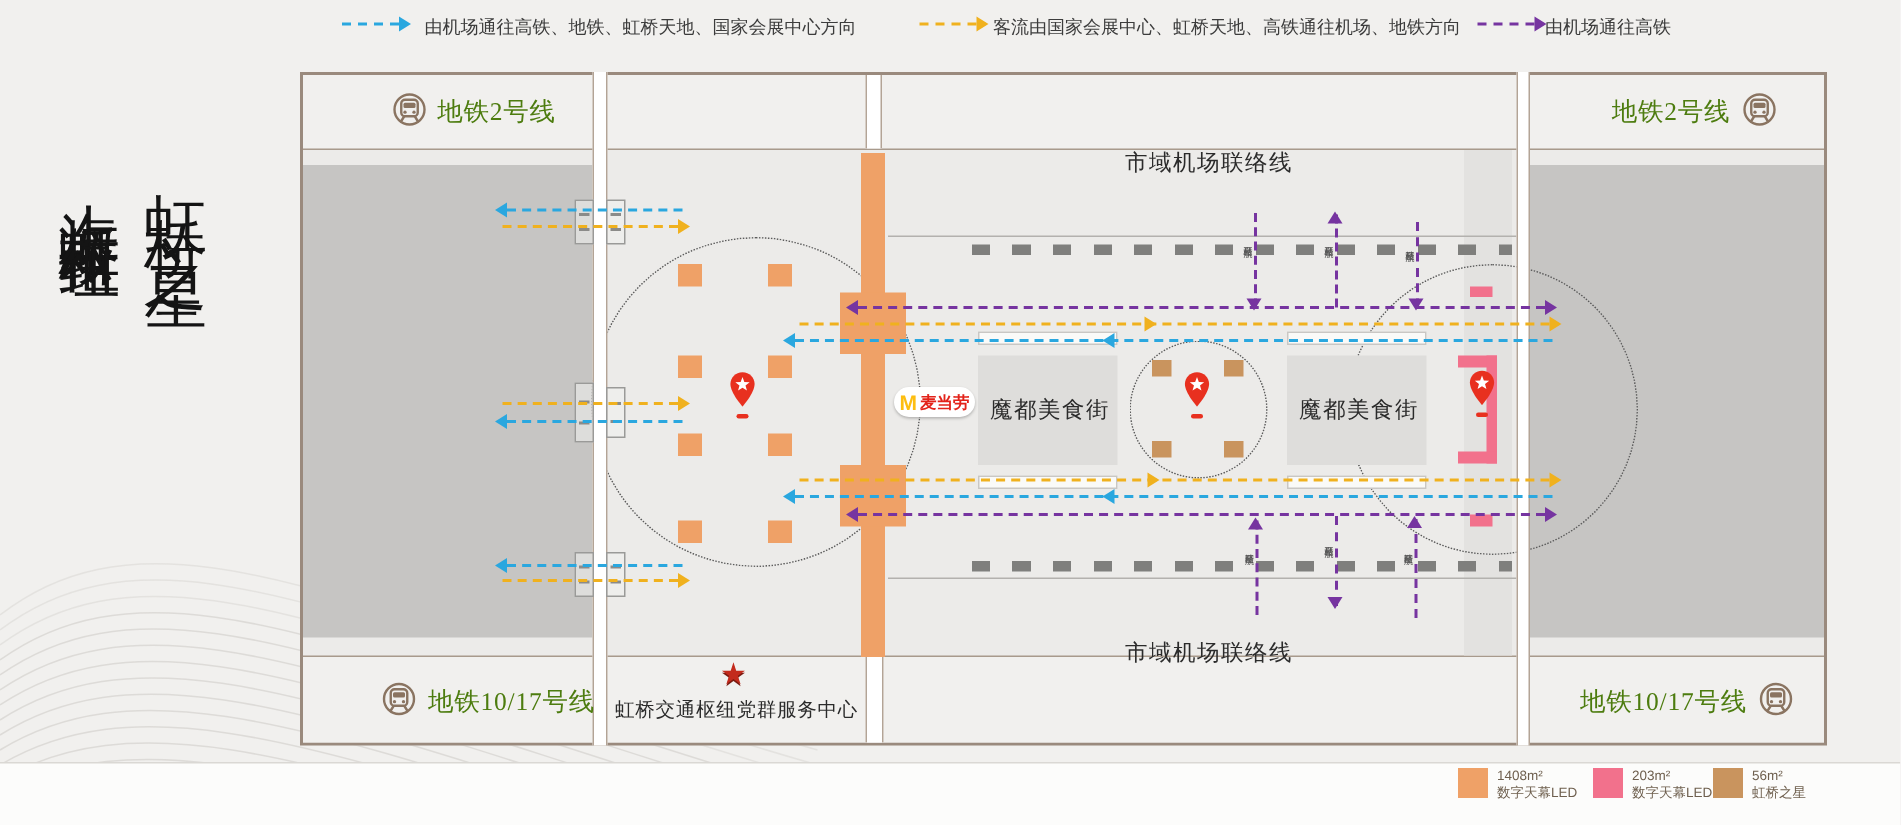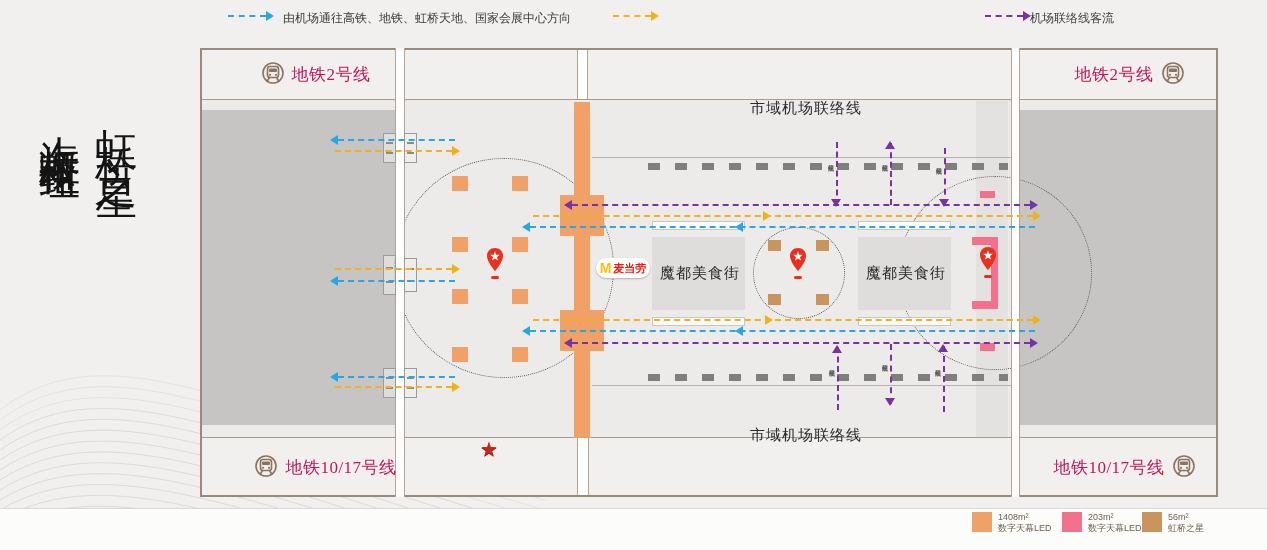--- a/index.html
+++ b/index.html
@@ -24,21 +24,21 @@
   .dcirc{position:absolute;border:1.5px dotted #5c5c5c;border-radius:50%;box-sizing:border-box;}
   .sq{position:absolute;}
   .gate{position:absolute;width:13px;border:1px solid #9a9a98;box-sizing:border-box;
         background:rgba(241,240,238,.55);display:flex;flex-direction:column;justify-content:space-evenly;align-items:center;}
   .gdash{width:7px;height:2px;background:#8b8b89;}
   .dash-h{position:absolute;height:0;border-top:2px dashed;}
   .dash-v{position:absolute;width:0;border-left:2px dashed;}
   .tri{position:absolute;width:0;height:0;}
   .flowtag{position:absolute;font-size:6px;color:#555;writing-mode:vertical-rl;text-orientation:upright;line-height:7px;}
   .cellrow{position:absolute;display:flex;align-items:center;justify-content:center;gap:6px;}
-  .metrotext{font-size:17px;color:#be185d;letter-spacing:0.5px;}
+  .metrotext{font-size:17px;color:#4d7c0f;letter-spacing:0.5px;}
   .pill{position:absolute;background:#ffffff;border-radius:10px;box-shadow:0 1px 2px rgba(0,0,0,.25);
         display:flex;align-items:center;justify-content:center;gap:2px;}
   .legendlabel{font-size:12px;color:#3c3c3c;}
   .lgd-item{position:absolute;display:flex;gap:6px;}
   .lgd-sq{width:20px;height:20px;flex:0 0 auto;}
   .lgd-txt{font-size:9px;line-height:11px;color:#6e5f4e;font-family:"Liberation Sans",sans-serif;}
   .star{color:#c32a1c;text-shadow:0 1px 0 #7a1a10;}
 </style>
 </head>
 <body>
@@ -59,21 +59,22 @@
       <path d="M0 160 C 110 95, 250 165, 545 250" fill="none" stroke="#d9d7d3" stroke-width="1" opacity="0.85"></path>
       <path d="M0 170 C 110 107, 250 175, 545 260" fill="none" stroke="#d9d7d3" stroke-width="1" opacity="0.85"></path>
       <path d="M0 180 C 110 119, 250 185, 545 270" fill="none" stroke="#d9d7d3" stroke-width="1" opacity="0.85"></path>
       <path d="M0 190 C 110 131, 250 195, 545 280" fill="none" stroke="#d9d7d3" stroke-width="1" opacity="0.85"></path>
     </svg>
 
   <div class="abs vtext" style="left:88px;top:96px;font-size:42px;letter-spacing:17px;color:#141414;">虹桥之星</div>
   <div class="abs vtext" style="left:33px;top:103px;font-size:41px;letter-spacing:5px;color:#141414;">上海虹桥枢纽</div>
 
   <div class="abs sans legendlabel" style="left:283px;top:10px;">由机场通往高铁、地铁、虹桥天地、国家会展中心方向</div>
-  <div class="abs sans legendlabel" style="left:1030px;top:10px;">机场联络线客流</div>
+  <div class="abs sans legendlabel" style="left:662px;top:10px;">客流由国家会展中心、虹桥天地、高铁通往机场、地铁方向</div>
+  <div class="abs sans legendlabel" style="left:1030px;top:10px;">由机场通往高铁</div>
 
   <div class="frame"></div>
   <div class="bandbg" style="left:202px;top:50px;width:1014px;height:49px;"></div>
   <div class="bandbg" style="left:202px;top:438px;width:1014px;height:57px;"></div>
   <div class="hline-brown" style="left:202px;top:99px;width:1014px;"></div>
   <div class="hline-brown" style="left:202px;top:437px;width:1014px;"></div>
 
   <div class="grayblock" style="left:202px;top:110px;width:193px;height:315px;"></div>
   <div class="grayblock" style="left:1020px;top:110px;width:196px;height:315px;"></div>
 
@@ -161,20 +162,21 @@
     <circle cx="13" cy="12" r="10"></circle>
     <rect x="7.5" y="5.5" width="11" height="11" rx="2.5"></rect>
     <path d="M9.5 16.5 L7 20.5 M16.5 16.5 L19 20.5"></path>
         </g>
     <rect x="9" y="7.5" width="8" height="3.5" rx="1" fill="#8a7461"></rect>
     <circle cx="10" cy="13.8" r="1.1" fill="#8a7461"></circle>
     <circle cx="16" cy="13.8" r="1.1" fill="#8a7461"></circle>
       </svg>
   </div>
   <div class="abs star" style="left:480px;top:437px;font-size:20px;">★</div>
+  <div class="abs" style="left:410px;top:464px;font-size:13px;letter-spacing:0.5px;">虹桥交通枢纽党群服务中心</div>
 
   <div class="pill" style="left:596px;top:258px;width:54px;height:20px;">
     <span class="sans" style="color:#fdbe11;font-weight:bold;font-size:14px;line-height:14px;">M</span>
     <span style="color:#e3231a;font-weight:bold;font-size:11px;">麦当劳</span>
   </div>
 
   <div class="abs" style="left:0;top:508px;width:1267px;height:42px;background:#fcfcfb;border-top:1px solid #dad8d4;"></div>
   <div class="lgd-item" style="left:972px;top:512px;">
     <div class="lgd-sq" style="background: rgb(239, 161, 103);"></div>
     <div class="lgd-txt">

